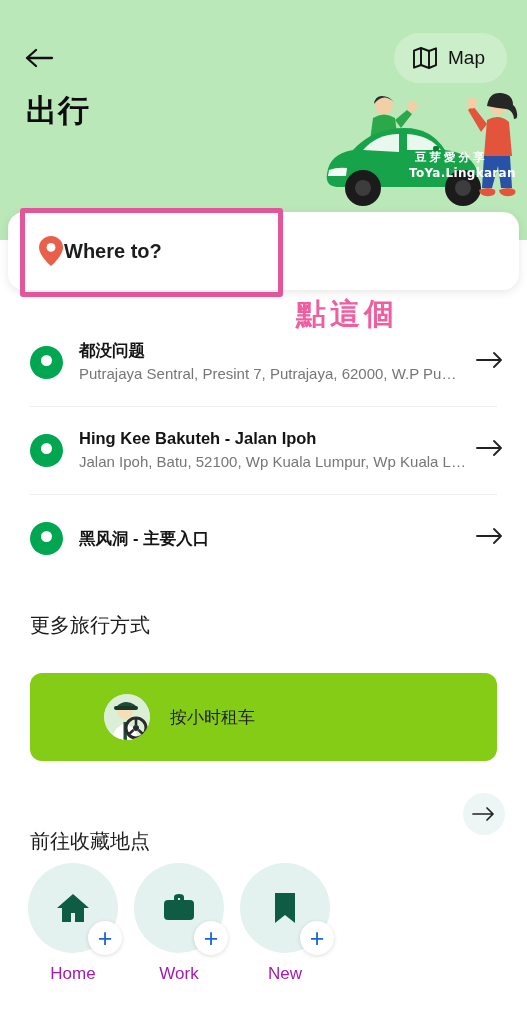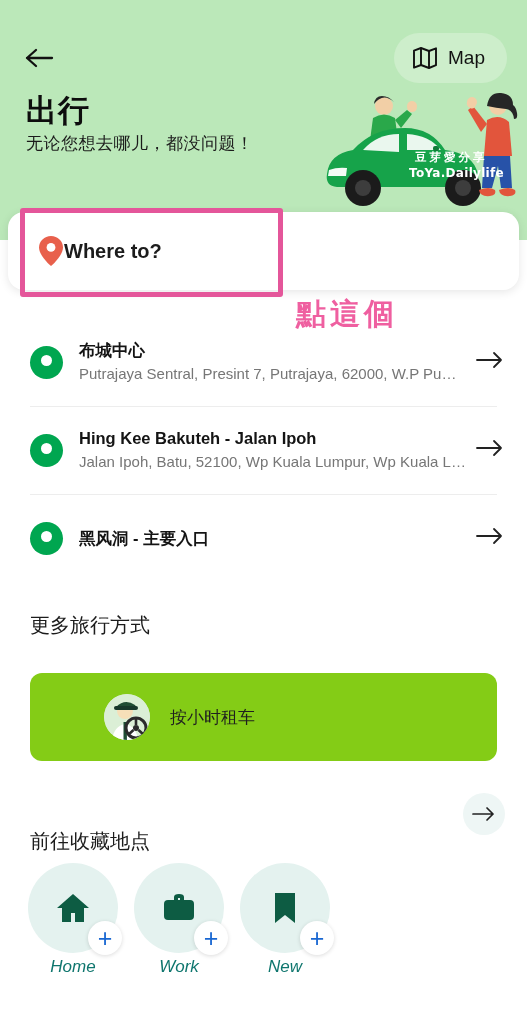--- a/index.html
+++ b/index.html
@@ -159,21 +159,21 @@
     display: flex; align-items: center; justify-content: center;
   }
   .plus-badge {
     position: absolute; right: -4px; bottom: -2px;
     width: 34px; height: 34px; border-radius: 50%;
     background: #ffffff;
     box-shadow: 0 1px 4px rgba(0,0,0,.14);
     display: flex; align-items: center; justify-content: center;
     color: #1967d2; font-size: 25px; line-height: 1; font-weight: 400;
   }
-  .fav-label { margin-top: 4px; font-size: 17px; color: #0f766e; font-style: italic; }
+  .fav-label { margin-top: 11px; font-size: 17px; color: #a21caf; }
 </style>
 </head>
 <body>
 
 <div id="app">
 
   <div class="header">
 
     <div class="back-btn">
       <svg width="30" height="22" viewBox="0 0 30 22">
@@ -183,21 +183,20 @@
 
     <div class="map-btn">
       <svg width="26" height="24" viewBox="0 0 26 24">
         <path d="M2 4.6 L9 2 L17 5 L24 2.3 V19.2 L17 22 L9 19 L2 21.6 Z" fill="none" stroke="#111" stroke-width="1.9" stroke-linejoin="round"></path>
         <path d="M9 2 V19 M17 5 V22" fill="none" stroke="#111" stroke-width="1.9"></path>
       </svg>
       <span class="label">Map</span>
     </div>
 
     <div class="title">出行</div>
-    <div class="subtitle">无论您想去哪儿，都没问题！</div>
 
     <div class="illus">
       <svg width="210" height="130" viewBox="0 0 210 130">
 
         <path d="M54 24 a9 9 0 1 1 18 0 a9 9 0 1 1 -18 0" fill="#f2cfa6"></path>
         <path d="M53 22 q9 -12 20 -2 q-5 -6 -12 -6 q-7 0 -8 8z" fill="#2b2b2b"></path>
         <path d="M52 36 q11 -7 22 0 l4 30 h-30z" fill="#2aa84a"></path>
         <path d="M74 38 l12 -10 l5 4 l-11 14z" fill="#2aa84a"></path>
         <path d="M86 24 a5 5 0 1 1 10 0 q0 6 -5 6 q-5 0 -5 -6z" fill="#f2cfa6"></path>
         <rect x="57" y="64" width="14" height="22" fill="#2f6f4a"></rect>
@@ -216,21 +215,21 @@
         <path d="M168 24 a9 9 0 1 1 18 0 a9 9 0 1 1 -18 0" fill="#f2cfa6"></path>
         <path d="M166 24 q2 -14 14 -13 q12 1 12 12 q3 2 4 8 q1 6 -3 6 q-1 -9 -8 -10 q-10 -1 -19 -3z" fill="#262626"></path>
         <path d="M166 38 q12 -7 22 2 l3 34 h-28z" fill="#e2553c"></path>
         <path d="M166 42 l-14 -18 l-5 4 l13 22z" fill="#e2553c"></path>
         <path d="M146 20 a5 5 0 1 1 9 3 q-2 5 -6 3 q-4 -2 -3 -6z" fill="#f2cfa6"></path>
         <path d="M163 74 h26 l2 32 h-11 l-3 -22 l-6 22 h-10z" fill="#2752a8"></path>
         <path d="M158 108 q10 -4 16 0 q2 5 -5 6 q-10 1 -11 -6z" fill="#e2553c"></path>
         <path d="M178 108 q10 -4 16 0 q2 5 -5 6 q-10 1 -11 -6z" fill="#e2553c"></path>
       </svg>
       <div class="wm-cn">豆芽愛分享</div>
-      <div class="wm-en">ToYa.Dailylife</div>
+      <div class="wm-en">ToYa.Lingkaran</div>
     </div>
   </div>
 
   <div class="sheet"></div>
 
   <div class="search-card">
     <div class="search-inner">
       <svg width="26" height="32" viewBox="0 0 26 32">
         <path d="M13 1 C6.4 1 1 6.2 1 12.6 C1 21 13 31 13 31 C13 31 25 21 25 12.6 C25 6.2 19.6 1 13 1 Z" fill="#e8604c"></path>
         <circle cx="13" cy="12.4" r="4.4" fill="#ffffff"></circle>
@@ -242,21 +241,21 @@
   <div class="highlight-box"></div>
   <div class="annot">點這個</div>
 
   <div class="list">
 
     <div class="row">
       <span class="pin">
           <span class="dot"></span>
         </span>
       <span class="row-txt">
-        <span class="row-title" style="display:block">布城中心</span>
+        <span class="row-title" style="display:block">都没问题</span>
         <span class="row-sub" style="display:block">Putrajaya Sentral, Presint 7, Putrajaya, 62000, W.P Pu…</span>
       </span>
       <span class="row-arrow">
         <svg width="28" height="18" viewBox="0 0 28 18">
             <path d="M1 9 H25 M18 2 L25 9 L18 16" fill="none" stroke="#222" stroke-width="1.8" stroke-linecap="round" stroke-linejoin="round"></path>
           </svg>
       </span>
     </div>
 
     <div class="row">

